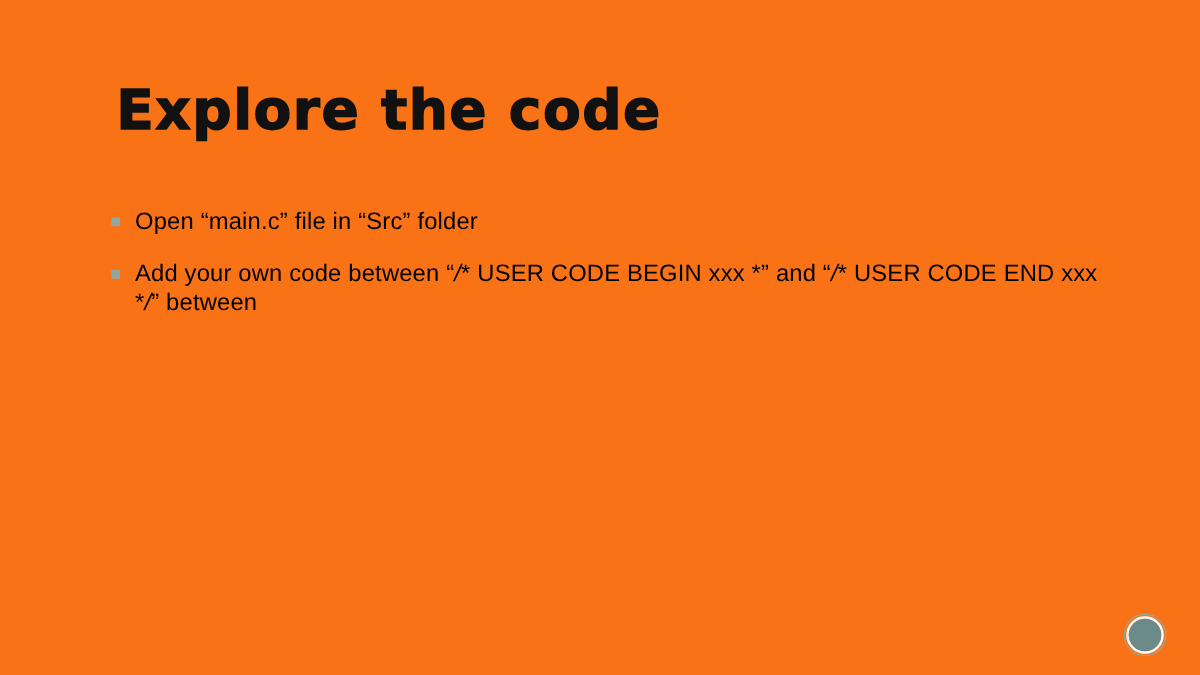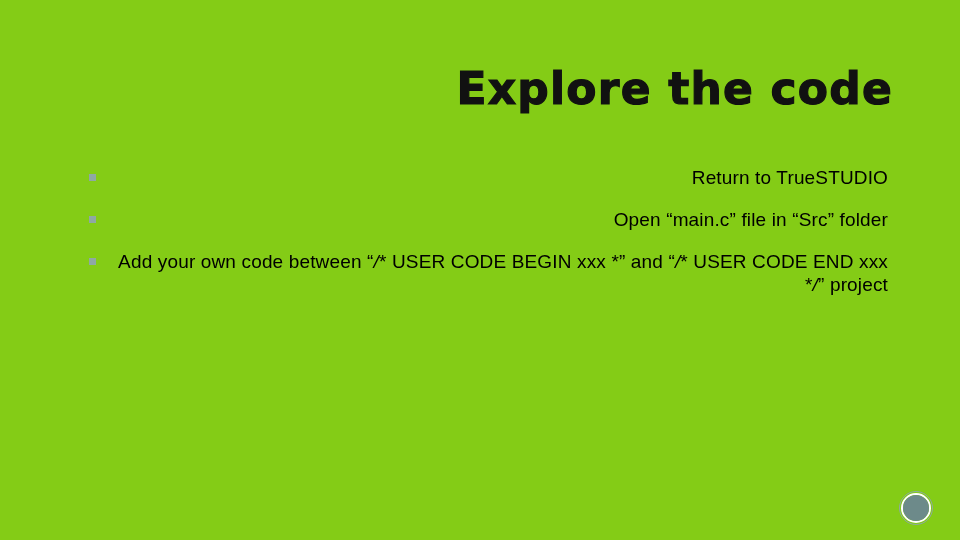--- a/index.html
+++ b/index.html
@@ -13,22 +13,21 @@
     background: #ffffff;
     font-family: "Liberation Sans", "DejaVu Sans", sans-serif;
     overflow: hidden;
     position: relative;
     -webkit-font-smoothing: antialiased;
   }
 
   .slide {
     position: absolute;
     inset: 0;
-    background: #84cc16;
-    text-align: right;
+    background: #f97316;
   }
 
   
   .slide-title {
     position: absolute;
     left: 93px;
     top: 63px;
     width: 800px;
     height: 60px;
     color: #111111;
@@ -114,34 +113,30 @@
 </style>
 </head>
 <body>
 
 <div class="slide">
 
   <div class="slide-title">Explore the code</div>
 
   <div class="body-block">
 
-    <div class="bullet-row">
-      <span class="bullet-marker"></span>
-      <span class="bullet-text">Return to TrueSTUDIO</span>
-    </div>
 
 
     <div class="bullet-row">
       <span class="bullet-marker"></span>
       <span class="bullet-text">Open “main.c” file in “Src” folder</span>
     </div>
 
     <div class="bullet-row">
       <span class="bullet-marker"></span>
-      <span class="bullet-text"><span>Add your own code between “</span><span class="code-slash">/</span><span>* USER CODE BEGIN xxx *” and “</span><span class="code-slash">/</span><span>* USER CODE END xxx *</span><span class="code-slash">/</span><span>” project</span></span>
+      <span class="bullet-text"><span>Add your own code between “</span><span class="code-slash">/</span><span>* USER CODE BEGIN xxx *” and “</span><span class="code-slash">/</span><span>* USER CODE END xxx *</span><span class="code-slash">/</span><span>” between</span></span>
     </div>
 
   </div>
 
   <div class="corner-dot">
     <span class="ring-outer"></span>
     <span class="ring-inner"></span>
     <span class="dot-fill"></span>
   </div>
 

